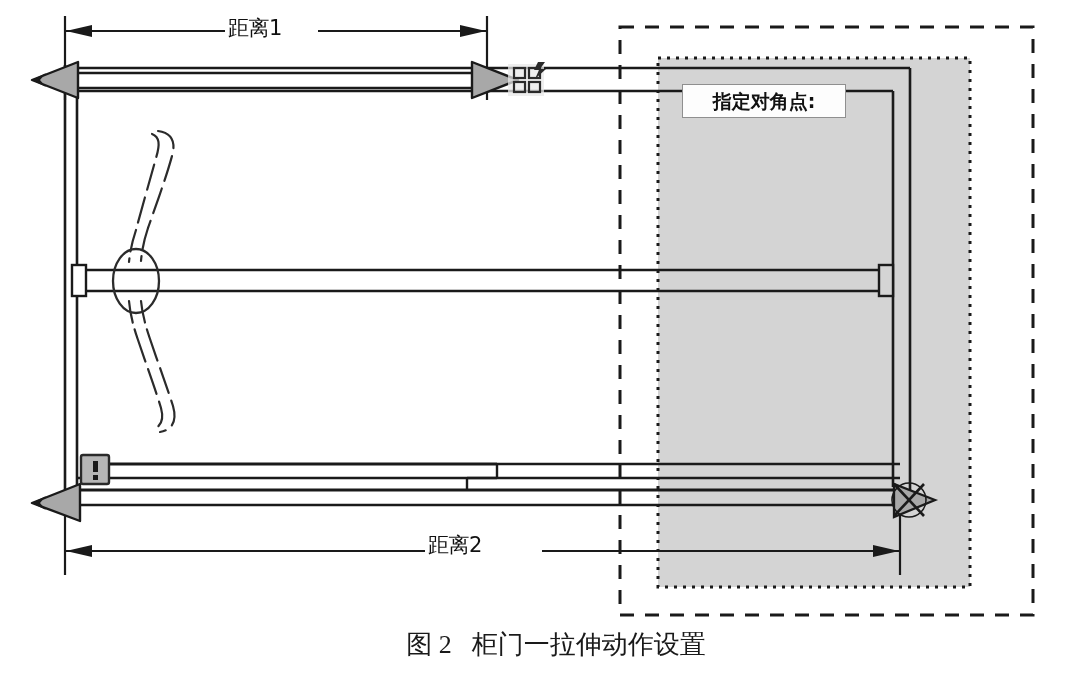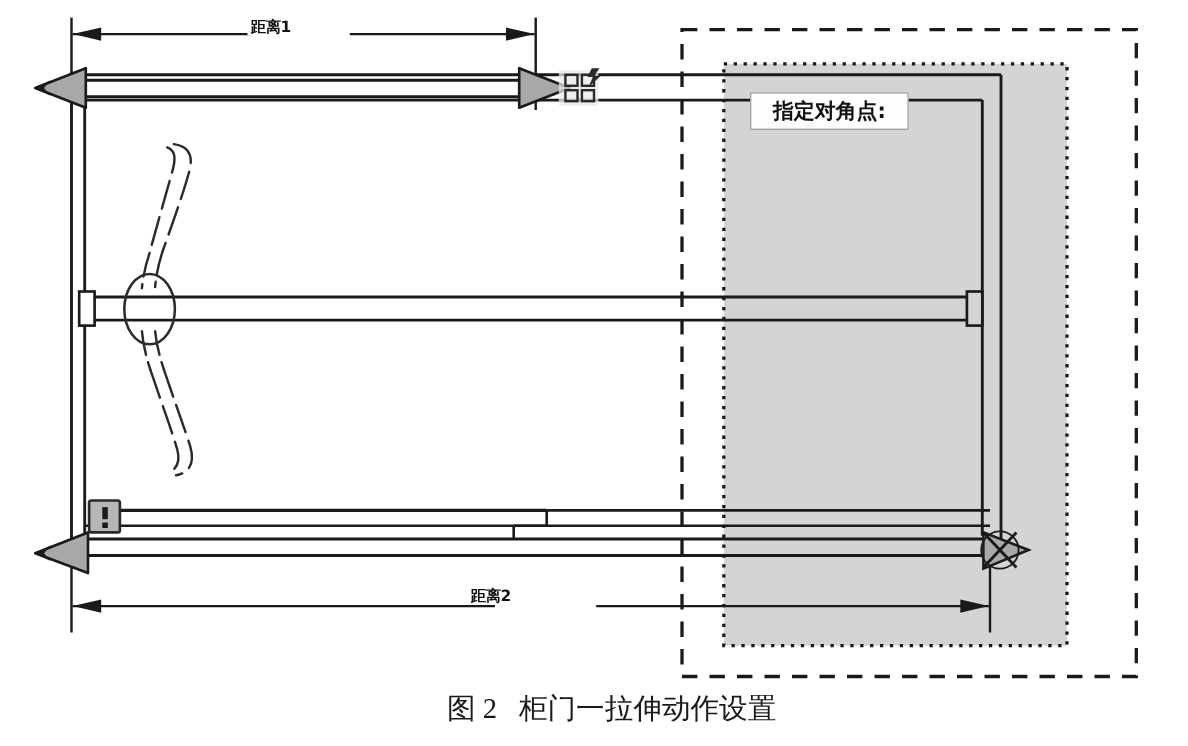--- a/index.html
+++ b/index.html
@@ -24,37 +24,37 @@
     width: 1080px;
     height: 678px;
   }
   .overlay-text {
     position: absolute;
     white-space: nowrap;
   }
   
   #dim1-label, #dim2-label {
     font-family: "DejaVu Sans", "Liberation Sans", sans-serif;
-    font-weight: bold;
-    font-size: 14px;
+    font-weight: normal;
+    font-size: 21px;
     color: #111111;
     letter-spacing: -0.5px;
     background: #ffffff;
     padding: 0 3px;
     line-height: 1;
   }
   #dim1-label { left: 225px; top: 18px; }
   #dim2-label { left: 425px; top: 535px; }
 
   
   #tooltip-box {
     position: absolute;
     left: 682px;
     top: 84px;
-    width: 144px;
+    width: 164px;
     height: 34px;
     background: #fdfdfd;
     border: 1px solid #8f8f8f;
     box-sizing: border-box;
     display: flex;
     align-items: center;
     justify-content: center;
   }
   #tooltip-label {
     font-family: "DejaVu Sans", "Liberation Sans", sans-serif;

